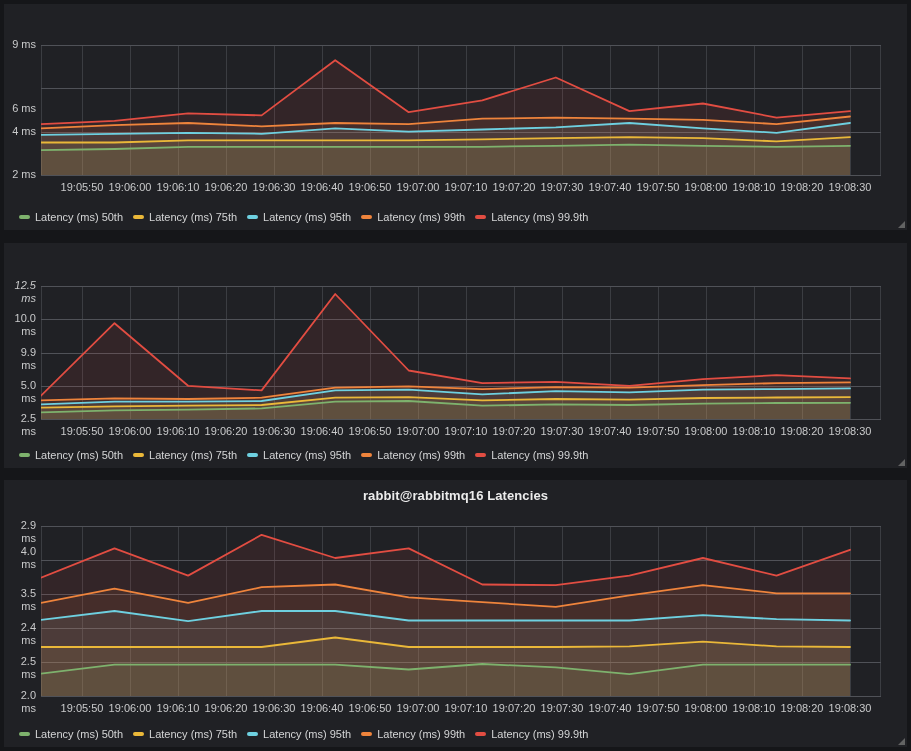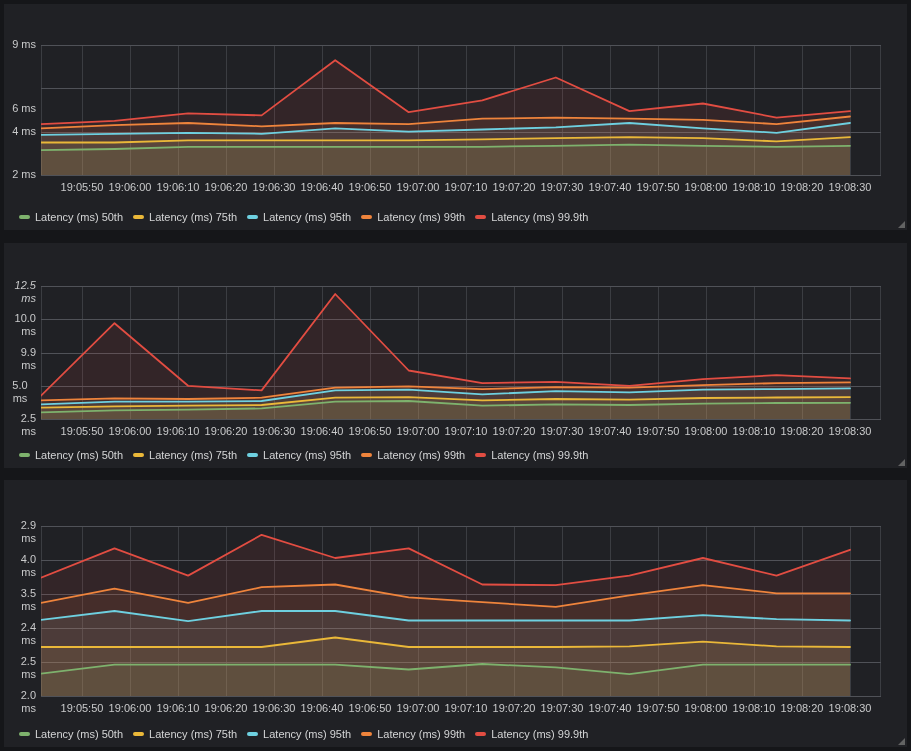--- a/index.html
+++ b/index.html
@@ -170,21 +170,21 @@
         <polyline points="0.0,122.7 73.5,121.4 147.1,120.7 220.6,120.0 294.2,112.7 367.7,112.1 441.3,115.4 514.8,114.0 588.4,114.7 661.9,113.0 735.5,112.5 809.0,112.1" fill="none" stroke="#EAB839" stroke-width="1.8" stroke-linejoin="round" stroke-linecap="round"></polyline>
         <polyline points="0.0,119.4 73.5,116.7 147.1,116.7 220.6,116.0 294.2,105.4 367.7,104.7 441.3,109.4 514.8,106.1 588.4,107.4 661.9,104.7 735.5,104.1 809.0,103.4" fill="none" stroke="#6ED0E0" stroke-width="1.8" stroke-linejoin="round" stroke-linecap="round"></polyline>
         <polyline points="0.0,115.4 73.5,113.4 147.1,114.0 220.6,112.7 294.2,102.7 367.7,101.4 441.3,104.1 514.8,102.1 588.4,102.7 661.9,100.1 735.5,98.1 809.0,97.4" fill="none" stroke="#EF843C" stroke-width="1.8" stroke-linejoin="round" stroke-linecap="round"></polyline>
         <polyline points="0.0,110.7 73.5,38.2 147.1,100.8 220.6,105.4 294.2,9.0 367.7,85.5 441.3,98.1 514.8,96.8 588.4,100.8 661.9,94.1 735.5,90.1 809.0,93.4" fill="none" stroke="#E24D42" stroke-width="1.8" stroke-linejoin="round" stroke-linecap="round"></polyline>
       </svg>
     </div>
   <div class="y-labels">
       <span class="ylabel" style="top: 36px; font-style: italic;">12.5 ms</span>
       <span class="ylabel" style="top: 69.25px;">10.0 ms</span>
       <span class="ylabel" style="top: 102.5px;">9.9 ms</span>
-      <span class="ylabel" style="top: 135.75px; text-align: center;">5.0 ms</span>
+      <span class="ylabel" style="top: 135.75px;">5.0 ms</span>
       <span class="ylabel" style="top: 169px;">2.5 ms</span>
     </div>
   <div class="x-labels">
       <span class="xlabel" style="left: 78px; top: 182px;">19:05:50</span>
       <span class="xlabel" style="left: 126px; top: 182px;">19:06:00</span>
       <span class="xlabel" style="left: 174px; top: 182px;">19:06:10</span>
       <span class="xlabel" style="left: 222px; top: 182px;">19:06:20</span>
       <span class="xlabel" style="left: 270px; top: 182px;">19:06:30</span>
       <span class="xlabel" style="left: 318px; top: 182px;">19:06:40</span>
       <span class="xlabel" style="left: 366px; top: 182px;">19:06:50</span>
@@ -218,20 +218,21 @@
       </span>
       <span class="legend-item">
         <span class="legend-dash" style="background: rgb(226, 77, 66);"></span>
         <span class="legend-label">Latency (ms) 99.9th</span>
       </span>
     </div>
   <div class="resize-handle"></div>
 </div>
 
 <div class="panel" id="panel-2" style="top:480px;height:267px">
+  <div class="panel-title">rabbit@rabbitmq16 Latencies</div>
   <div class="plot-area" style="top: 45px;">
       <svg width="840" height="172">
         <g>
           <line x1="0.5" y1="1" x2="0.5" y2="171" stroke="#3b3d42" stroke-width="1" shape-rendering="crispEdges"></line>
           <line x1="41.5" y1="1" x2="41.5" y2="171" stroke="#3b3d42" stroke-width="1" shape-rendering="crispEdges"></line>
           <line x1="89.5" y1="1" x2="89.5" y2="171" stroke="#3b3d42" stroke-width="1" shape-rendering="crispEdges"></line>
           <line x1="137.5" y1="1" x2="137.5" y2="171" stroke="#3b3d42" stroke-width="1" shape-rendering="crispEdges"></line>
           <line x1="185.5" y1="1" x2="185.5" y2="171" stroke="#3b3d42" stroke-width="1" shape-rendering="crispEdges"></line>
           <line x1="233.5" y1="1" x2="233.5" y2="171" stroke="#3b3d42" stroke-width="1" shape-rendering="crispEdges"></line>
           <line x1="281.5" y1="1" x2="281.5" y2="171" stroke="#3b3d42" stroke-width="1" shape-rendering="crispEdges"></line>
@@ -261,21 +262,21 @@
         <path d="M0,171 L0.0,52.7 L73.5,23.4 L147.1,50.6 L220.6,9.8 L294.2,33.0 L367.7,23.4 L441.3,59.5 L514.8,60.2 L588.4,50.6 L661.9,33.0 L735.5,50.6 L809.0,24.8 L809,171 Z" fill="#E24D42" fill-opacity="0.10" stroke="none"></path>
         <polyline points="0.0,148.6 73.5,139.7 147.1,139.7 220.6,139.7 294.2,139.7 367.7,144.5 441.3,139.0 514.8,142.4 588.4,149.2 661.9,139.7 735.5,139.7 809.0,139.7" fill="none" stroke="#7EB26D" stroke-width="1.8" stroke-linejoin="round" stroke-linecap="round"></polyline>
         <polyline points="0.0,122.0 73.5,122.0 147.1,122.0 220.6,122.0 294.2,112.5 367.7,122.0 441.3,122.0 514.8,122.0 588.4,121.4 661.9,116.6 735.5,121.4 809.0,122.0" fill="none" stroke="#EAB839" stroke-width="1.8" stroke-linejoin="round" stroke-linecap="round"></polyline>
         <polyline points="0.0,94.8 73.5,86.0 147.1,96.2 220.6,86.0 294.2,86.0 367.7,95.5 441.3,95.5 514.8,95.5 588.4,95.5 661.9,90.1 735.5,94.2 809.0,95.5" fill="none" stroke="#6ED0E0" stroke-width="1.8" stroke-linejoin="round" stroke-linecap="round"></polyline>
         <polyline points="0.0,77.8 73.5,63.6 147.1,77.8 220.6,62.2 294.2,59.5 367.7,72.4 441.3,77.2 514.8,81.9 588.4,70.4 661.9,60.2 735.5,68.3 809.0,68.3" fill="none" stroke="#EF843C" stroke-width="1.8" stroke-linejoin="round" stroke-linecap="round"></polyline>
         <polyline points="0.0,52.7 73.5,23.4 147.1,50.6 220.6,9.8 294.2,33.0 367.7,23.4 441.3,59.5 514.8,60.2 588.4,50.6 661.9,33.0 735.5,50.6 809.0,24.8" fill="none" stroke="#E24D42" stroke-width="1.8" stroke-linejoin="round" stroke-linecap="round"></polyline>
       </svg>
     </div>
   <div class="y-labels">
       <span class="ylabel" style="top: 39px;">2.9 ms</span>
-      <span class="ylabel" style="top: 73px; text-align: right;">4.0 ms</span>
+      <span class="ylabel" style="top: 65px; text-align: right;">4.0 ms</span>
       <span class="ylabel" style="top: 107px;">3.5 ms</span>
       <span class="ylabel" style="top: 141px;">2.4 ms</span>
       <span class="ylabel" style="top: 175px;">2.5 ms</span>
       <span class="ylabel" style="top: 209px;">2.0 ms</span>
     </div>
   <div class="x-labels">
       <span class="xlabel" style="left: 78px; top: 222px;">19:05:50</span>
       <span class="xlabel" style="left: 126px; top: 222px;">19:06:00</span>
       <span class="xlabel" style="left: 174px; top: 222px;">19:06:10</span>
       <span class="xlabel" style="left: 222px; top: 222px;">19:06:20</span>

